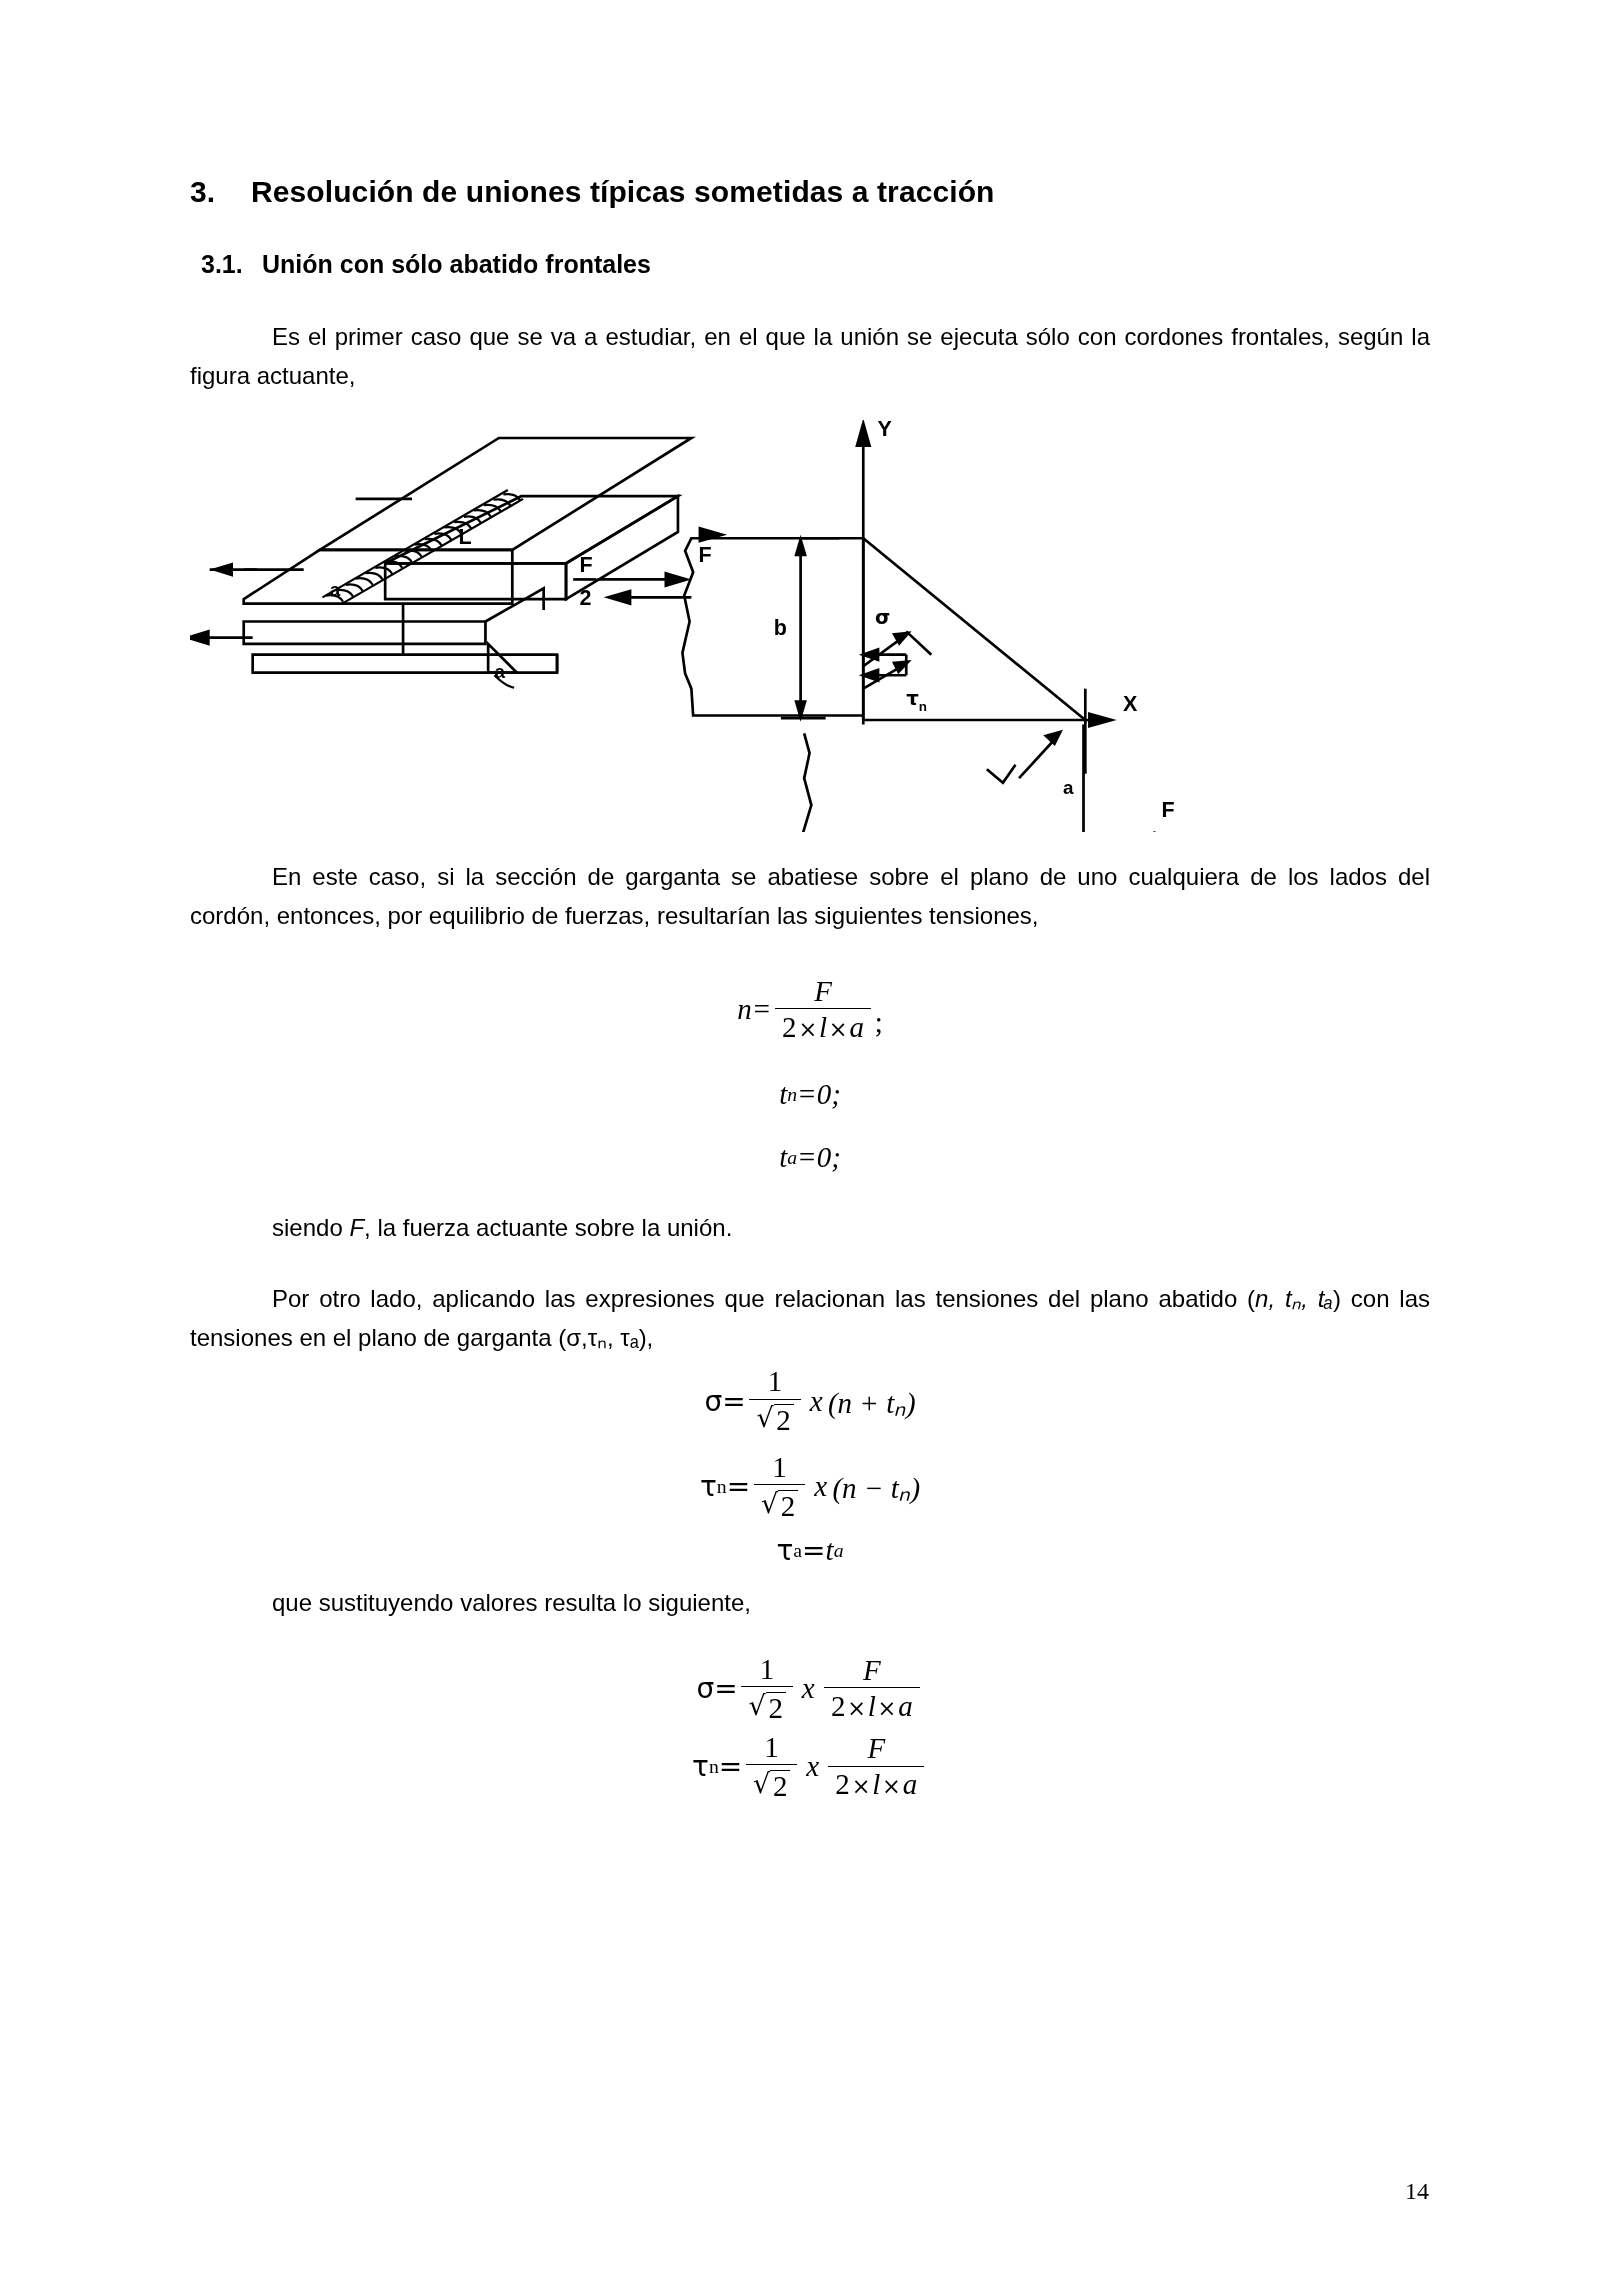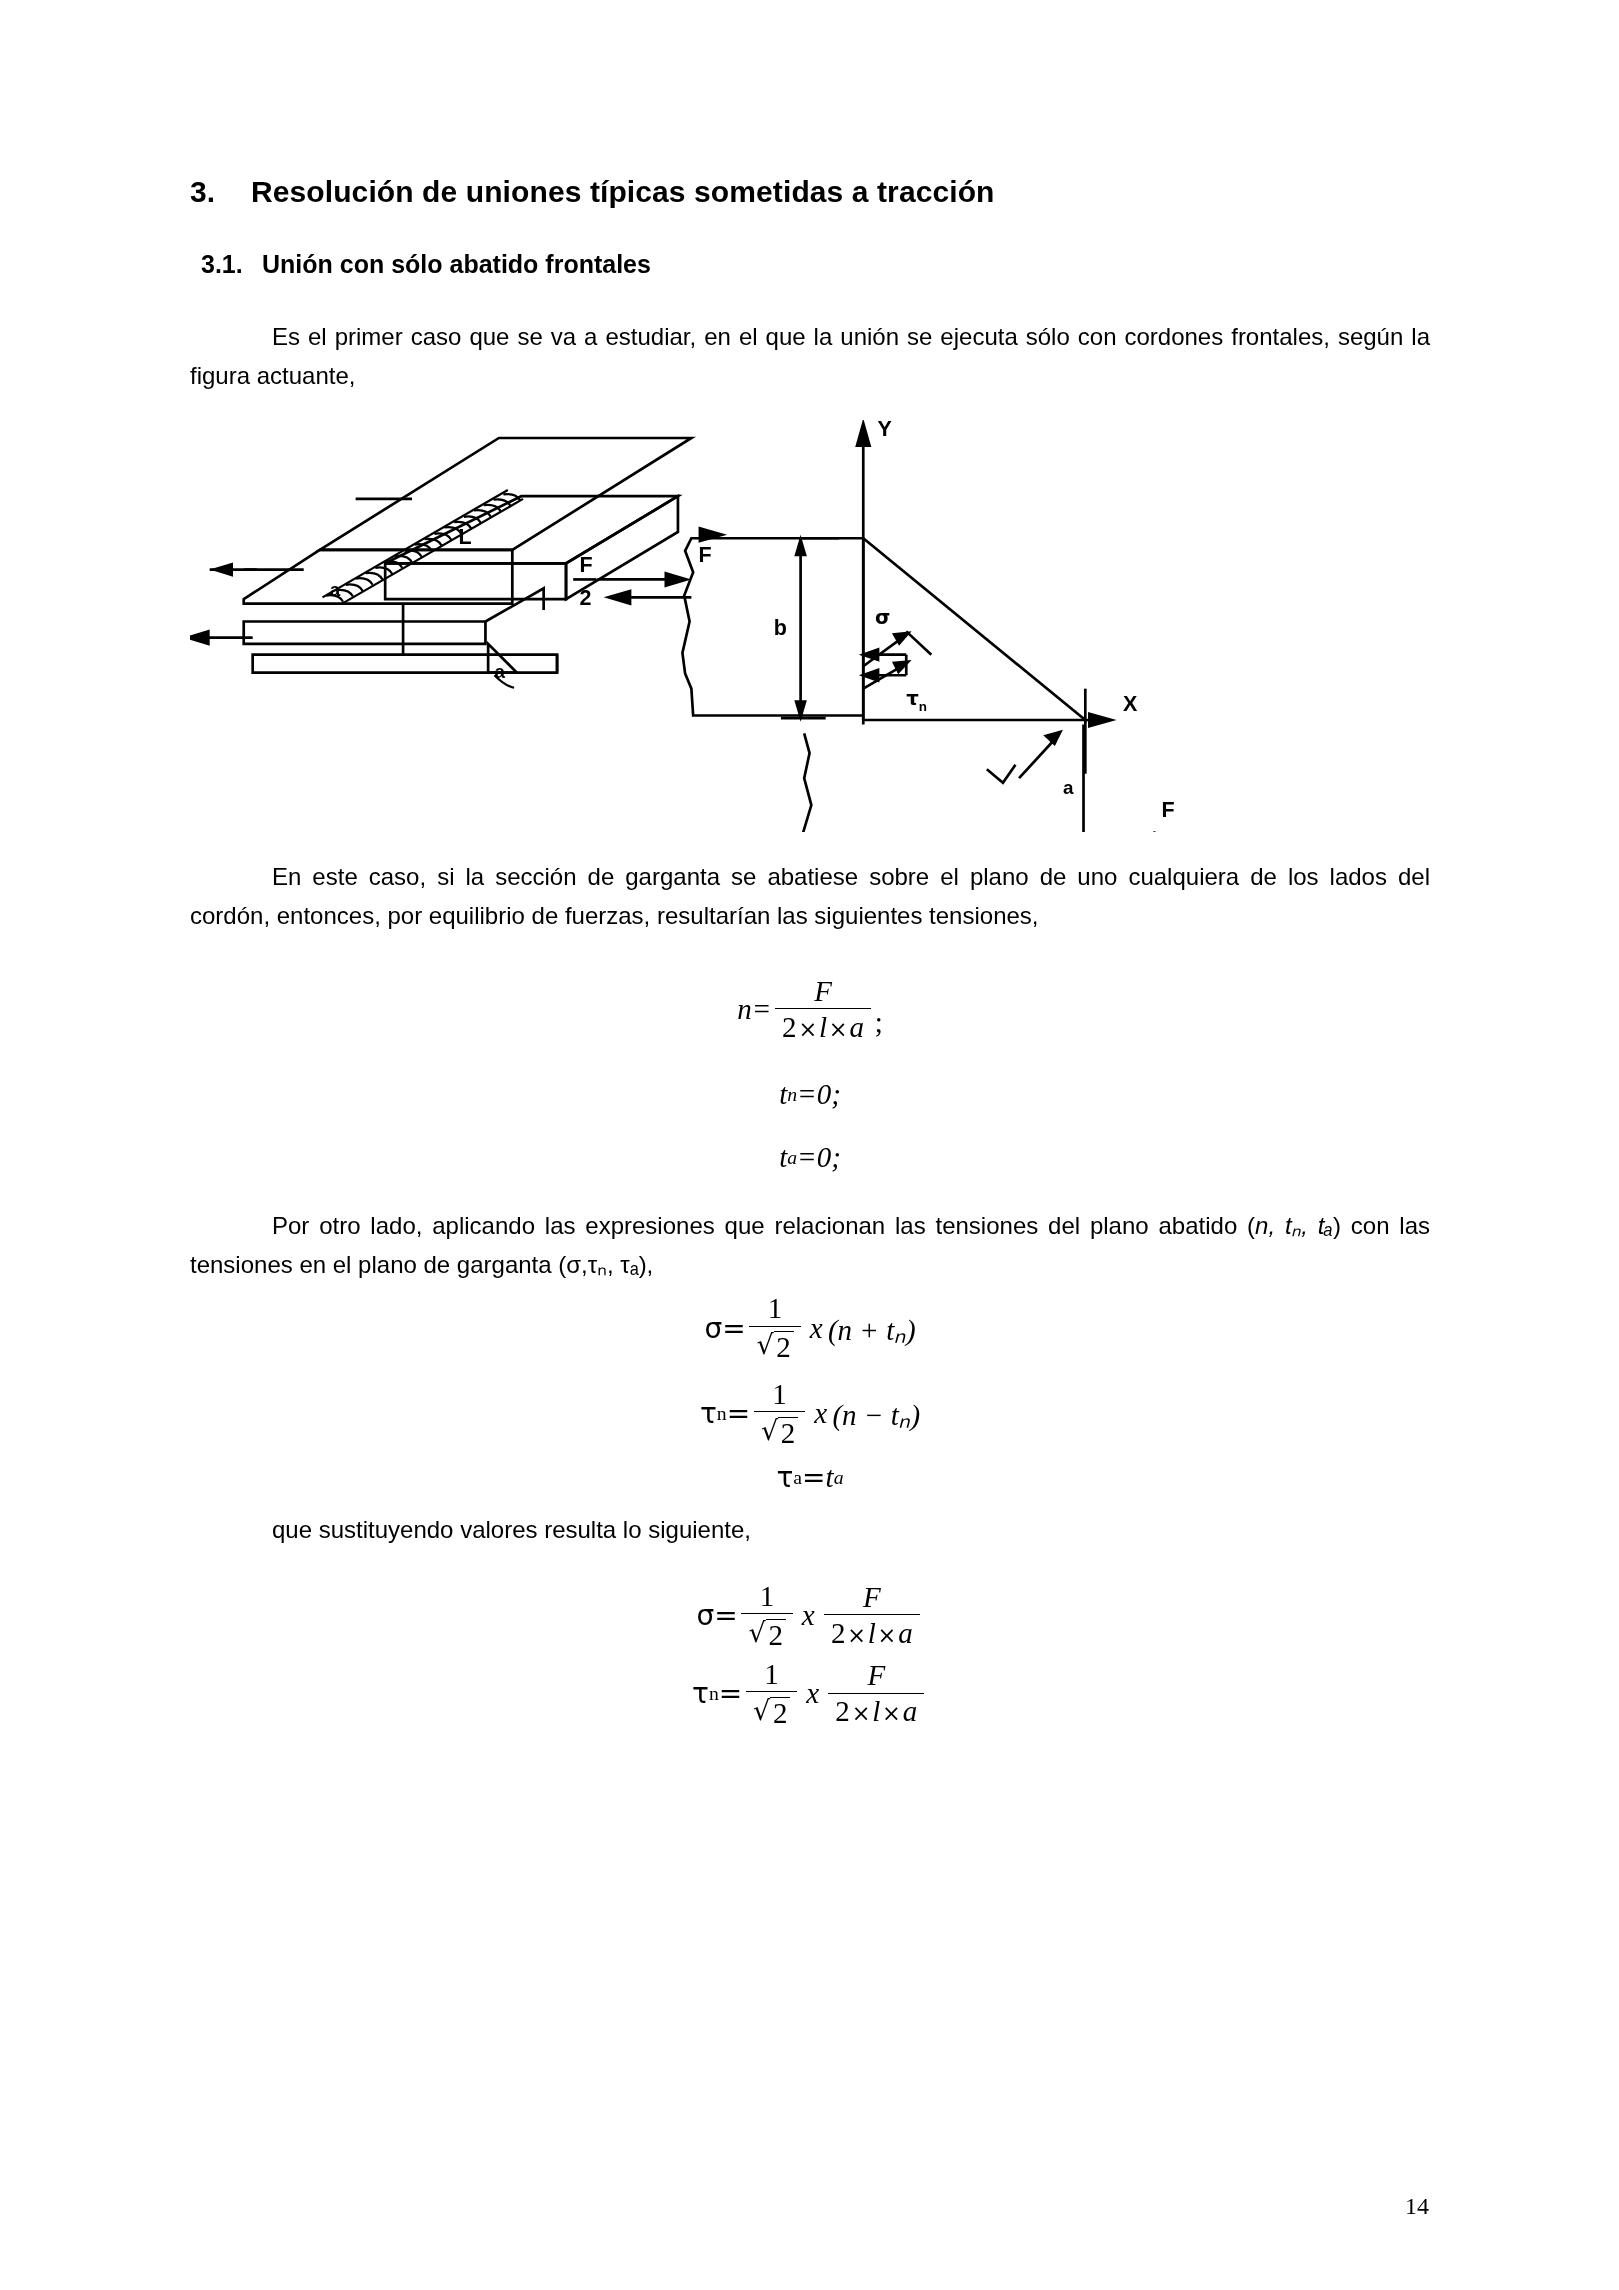--- a/index.html
+++ b/index.html
@@ -126,21 +126,21 @@
   }
   .opx { font-style: italic; font-family: "Liberation Serif", serif; margin: 0 5.4px; }
   .times { font-family: "DejaVu Sans", sans-serif; font-size: 22.4px; padding: 0 1.8px; }
 
   .eq-row { margin-top: 16px; }
 
   
   .page-number {
     position: absolute;
     right: 190px;
-    bottom: 70px;
+    bottom: 85px;
     font-family: "Liberation Serif", serif;
     font-size: 24px;
   }
 </style>
 </head>
 <body>
 
 <div class="page">
   <div class="content">
 
@@ -342,20 +342,21 @@
     </div>
 
     <div class="math-block" style="margin-top:30px;">
       <span class="eq">
         <span class="mathit">t</span>
           <sub class="s">a</sub>
           <span class="mathit">=0;</span>
       </span>
     </div>
 
+    <p class="body-text" style="margin-top:34px;"><span>siendo </span><span class="it">F</span><span>, la fuerza actuante sobre la unión.</span></p>
 
     <p class="body-text" style="margin-top:32px;"><span>Por otro lado, aplicando las expresiones que relacionan las tensiones del plano abatido (</span><span class="it">n, tₙ, tₐ</span><span>) con las tensiones en el plano de garganta (σ,τₙ, τₐ),</span></p>
 
     <div class="math-block" style="margin-top:9px;">
       <span class="eq">
         <span class="lhs greek">σ=</span>
         <span class="frac">
           <span class="num-part mathrm">1</span>
           <span class="den-part"><span class="sqrt">
                 <span class="radical">√</span>

